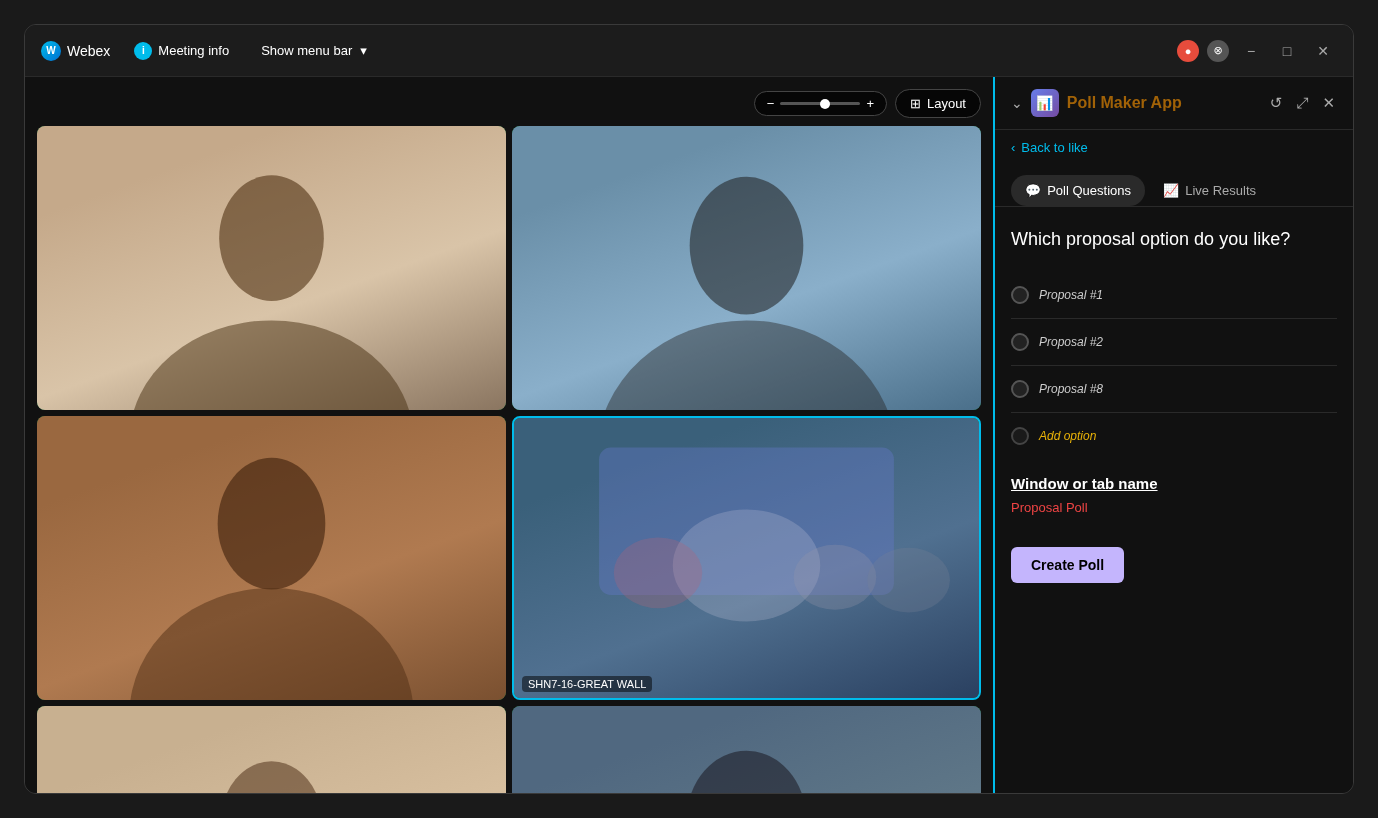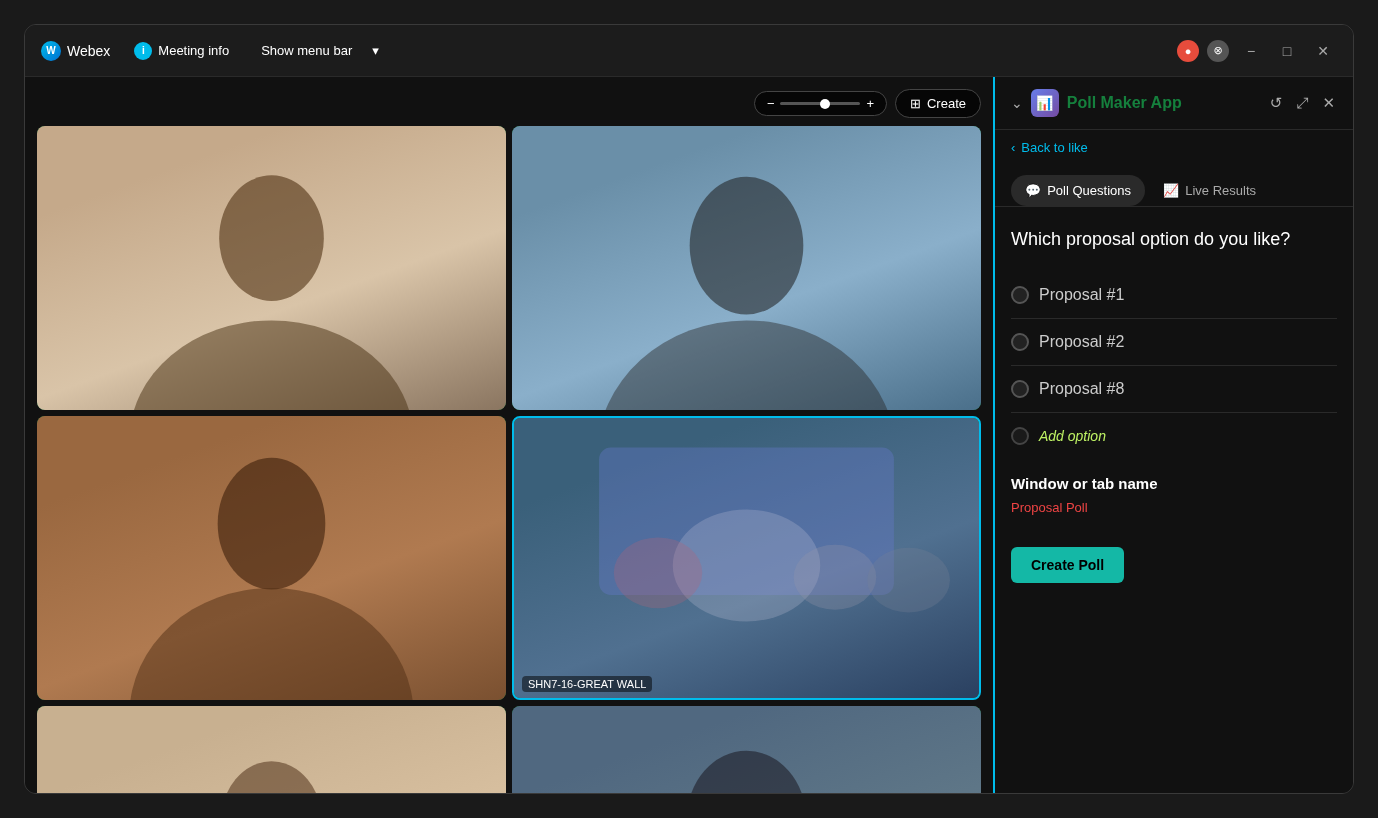--- a/index.html
+++ b/index.html
@@ -73,21 +73,21 @@
       display: flex;
       align-items: center;
       justify-content: center;
       color: white;
       font-size: 10px;
       font-weight: bold;
     }
     .show-menu-btn {
       display: flex;
       align-items: center;
-      gap: 20px;
+      gap: 8px;
       color: white;
       font-size: 13px;
       cursor: pointer;
       padding: 4px 8px;
       border-radius: 6px;
     }
     .title-bar-right {
       margin-left: auto;
       display: flex;
       align-items: center;
@@ -237,21 +237,21 @@
       width: 28px;
       height: 28px;
       background: linear-gradient(135deg, #667eea, #764ba2);
       border-radius: 6px;
       display: flex;
       align-items: center;
       justify-content: center;
       font-size: 14px;
     }
     .panel-title {
-      color: #15803d;
+      color: #a16207;
       font-size: 16px;
       font-weight: 600;
     }
     .panel-header-icons {
       display: flex;
       align-items: center;
       gap: 10px;
     }
     .panel-icon-btn {
       background: none;
@@ -322,57 +322,59 @@
     .radio-circle {
       width: 18px;
       height: 18px;
       border-radius: 50%;
       border: 2px solid #555;
       background: #222;
       flex-shrink: 0;
     }
     .poll-option-label {
       color: #ccc;
-      font-size: 16px;
+      font-size: 12px;
+      font-style: italic;
     }
     .add-option {
       display: flex;
       align-items: center;
       gap: 10px;
       padding: 14px 0;
       cursor: pointer;
     }
     .add-option-circle {
       width: 18px;
       height: 18px;
       border-radius: 50%;
       border: 2px solid #444;
       background: #1a1a1a;
       flex-shrink: 0;
     }
     .add-option-label {
-      color: #bef264;
-      font-size: 14px;
+      color: #eab308;
+      font-size: 12px;
       font-style: italic;
     }
 
     .poll-section-title {
       color: white;
       font-size: 15px;
       font-weight: 600;
       margin-top: 16px;
       margin-bottom: 8px;
+      text-decoration: underline;
     }
     .poll-name-value {
       color: #ef4444;
       font-size: 13px;
       margin-bottom: 32px;
     }
     .create-poll-btn {
-      background: #14b8a6;
+      background: #c4b5fd;
       color: #000;
       border: none;
       border-radius: 6px;
       padding: 10px 20px;
       font-size: 14px;
       font-weight: 600;
       cursor: pointer;
       font-family: inherit;
       display: inline-block;
     }
@@ -426,21 +428,21 @@
       <div class="video-toolbar">
         <div class="zoom-control">
           <span>−</span>
           <div class="zoom-slider">
             <div class="zoom-slider-thumb"></div>
           </div>
           <span>+</span>
         </div>
         <div class="layout-btn">
           <span>⊞</span>
-          <span>Create</span>
+          <span>Layout</span>
         </div>
       </div>
 
       <div class="video-grid">
 
         <div class="video-cell">
           <div class="vc-inner bg-person1">
             <svg width="100%" height="100%" viewBox="0 0 320 190" preserveAspectRatio="xMidYMid slice">
               <ellipse cx="160" cy="75" rx="35" ry="42" fill="rgba(80,50,20,0.6)"></ellipse>
               <ellipse cx="160" cy="210" rx="95" ry="80" fill="rgba(70,45,15,0.5)"></ellipse>

